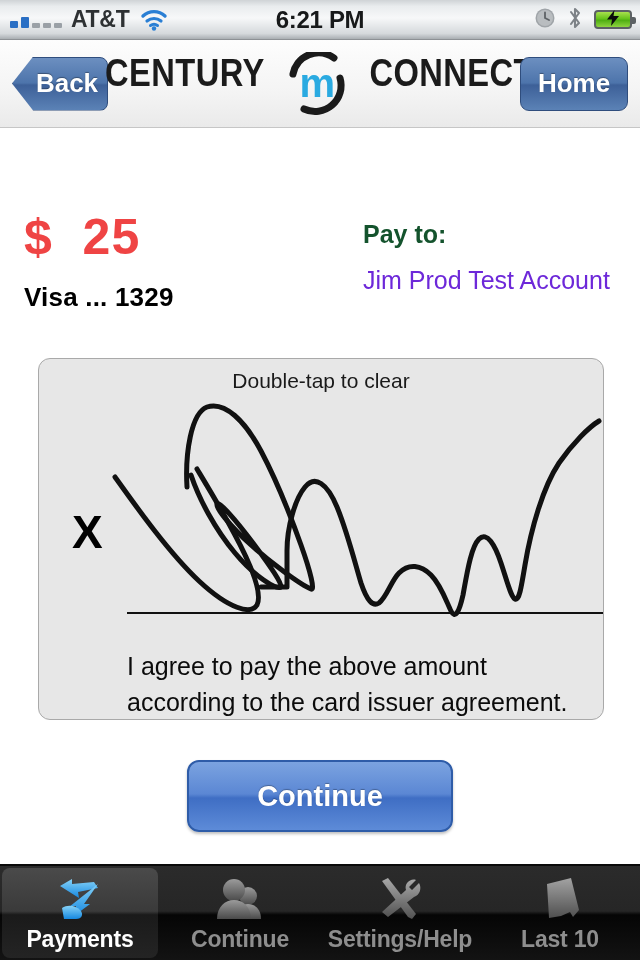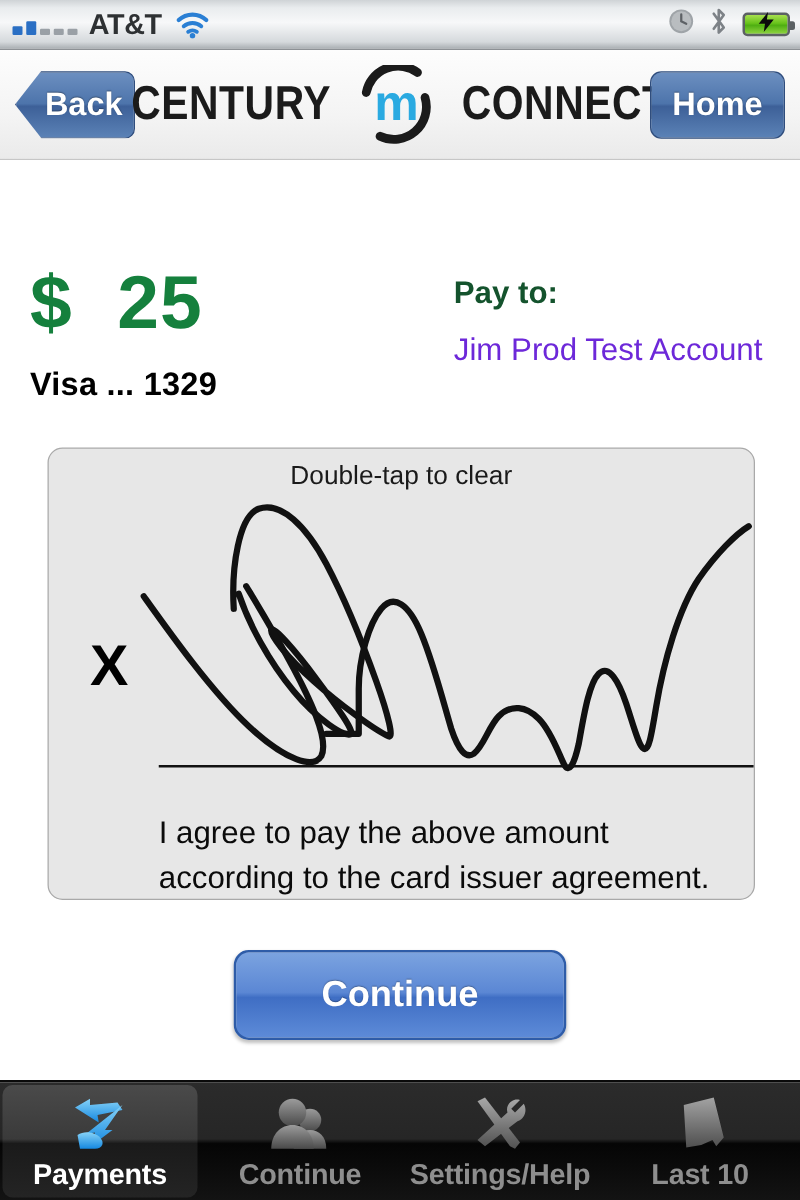--- a/index.html
+++ b/index.html
@@ -134,21 +134,20 @@
     border-radius: 8px;
     border: 1px solid #2f4d7d;
     clip-path: polygon(0% 50%, 22% 0%, 100% 0%, 100% 100%, 22% 100%);
     text-shadow: 0 -1px 1px rgba(0,0,0,0.35);
     text-align: right;
   }
   .logo {
     position: absolute;
     left: 0; right: 0;
     display: flex;
-    align-items: center;
     justify-content: center;
     gap: 0px;
     pointer-events: none;
   }
   .logo-word {
     font-family: "Liberation Sans Narrow", "Liberation Sans", sans-serif;
     font-size: 38px;
     font-weight: bold;
     color: #1b1b1b;
     letter-spacing: 0.5px;
@@ -194,23 +193,23 @@
   }
 
   .amount-row {
     position: absolute;
     top: 84px;
     left: 0; right: 0;
     height: 110px;
   }
   .amount-block { position: absolute; left: 24px; top: 0; }
   .amount-value {
-    font-size: 60px;
-    font-weight: bold;
-    color: #15803d;
+    font-size: 50px;
+    font-weight: bold;
+    color: #ef4444;
     line-height: 1;
     letter-spacing: 1px;
     white-space: pre;
   }
   .card-label {
     font-size: 26px;
     font-weight: bold;
     color: #000000;
     margin-top: 20px;
     letter-spacing: 0.2px;
@@ -368,20 +367,21 @@
       <div class="wifi">
         <svg width="28" height="22" viewBox="0 0 28 22">
           <path d="M3 7 A16 16 0 0 1 25 7" stroke="#2a7fd4" stroke-width="3.4" fill="none" stroke-linecap="round"></path>
           <path d="M7 12 A11 11 0 0 1 21 12" stroke="#2a7fd4" stroke-width="3.2" fill="none" stroke-linecap="round"></path>
           <path d="M10.5 16.5 A6 6 0 0 1 17.5 16.5" stroke="#2a7fd4" stroke-width="3" fill="none" stroke-linecap="round"></path>
           <circle cx="14" cy="19.5" r="2.2" fill="#2a7fd4"></circle>
         </svg>
       </div>
     </div>
 
+    <div class="sb-time">6:21 PM</div>
 
     <div class="sb-right">
       <div>
         <svg width="22" height="22" viewBox="0 0 22 22">
           <circle cx="11" cy="11" r="9.5" fill="#9fa4a8"></circle>
           <circle cx="11" cy="11" r="8" fill="#b9bdc0"></circle>
           <path d="M11 5.5 L11 11 L15 13" stroke="#5e6266" stroke-width="1.8" fill="none" stroke-linecap="round"></path>
         </svg>
       </div>
       <div>

